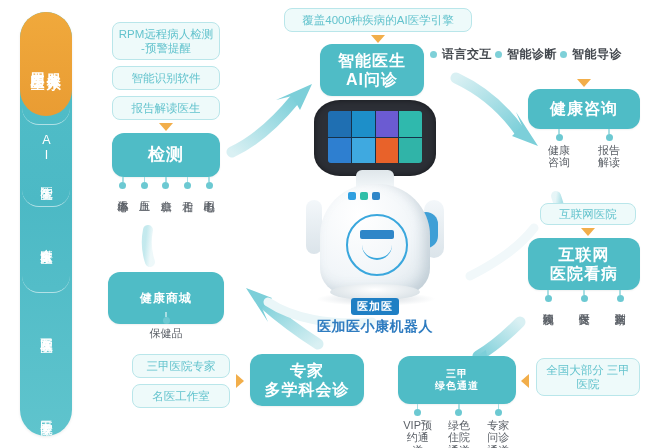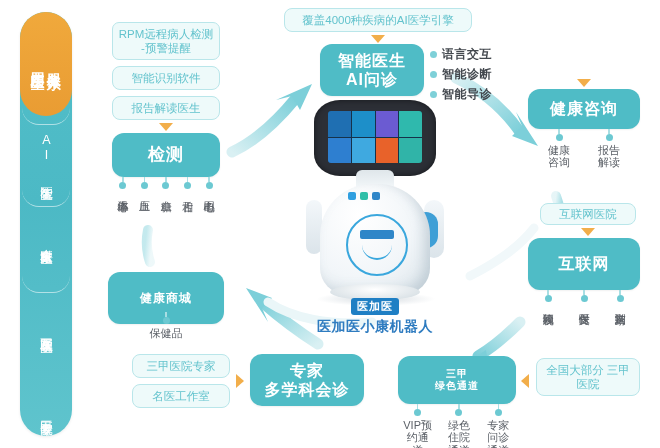--- a/index.html
+++ b/index.html
@@ -74,21 +74,21 @@
     border-top:7px solid transparent;border-bottom:7px solid transparent;
     border-left:8px solid #f2ae4a;
   }
   .tri-left{
     position:absolute;width:0;height:0;
     border-top:7px solid transparent;border-bottom:7px solid transparent;
     border-right:8px solid #f2ae4a;
   }
 
   
-  .bullets{position:absolute;display:flex;flex-direction:column;gap:3px;}
+  .bullets{position:absolute;display:flex;gap:3px;}
   .bullets .row{display:flex;align-items:center;gap:5px;}
   .bullets .bdot{width:7px;height:7px;border-radius:50%;background:#7ed0d8;flex:0 0 auto;}
   .bullets .btxt{color:#43484e;font-size:12px;font-weight:bold;letter-spacing:.5px;}
 
   
   .robot{position:absolute;left:300px;top:100px;width:150px;height:200px;}
   .r-head{
     position:absolute;left:14px;top:0;width:122px;height:76px;
     background:#2c2f36;border-radius:26px/22px;
     box-shadow:inset 0 0 6px rgba(0,0,0,.5);
@@ -236,21 +236,21 @@
       <span class="vtext">全科家庭医生</span>
     </div>
     <div class="sb-seg" style="top:274px;height:88px">
       <span class="vtext">互联网医院医生</span>
     </div>
     <div class="sb-seg" style="top:362px;height:76px">
       <span class="vtext">三甲医院专家</span>
     </div>
   </div>
 
-  <div class="chip" style="left:112px;top:22px;width:108px;height:38px;border-radius:7px;">
+  <div class="chip" style="left:112px;top:22px;width:108px;height:38px;">
     <span>RPM远程病人检测 -预警提醒</span>
   </div>
   <div class="chip" style="left:112px;top:96px;width:108px;height:24px;">
     <span>报告解读医生</span>
   </div>
   <div class="chip" style="left:112px;top:66px;width:108px;height:24px;">
     <span>智能识别软件</span>
   </div>
   <div class="tri-down" style="left:159px;top:123px;"></div>
 
@@ -330,20 +330,21 @@
     </div>
   </div>
 
   <div class="chip" style="left:540px;top:203px;width:96px;height:22px;">
     <span>互联网医院</span>
   </div>
   <div class="tri-down" style="left:581px;top:228px;"></div>
 
   <div class="node" style="left:528px;top:238px;width:112px;height:52px;font-size:16px;flex-direction:column;">
     <span>互联网</span>
+    <span>医院看病</span>
   </div>
 
   <div class="subs" style="left:530px;top:290px;width:108px;justify-content:space-around;">
     <div class="sub">
       <div class="stem" style="height:5px"></div>
       <div class="dot"></div>
       <div class="lbl vert">视频问诊</div>
     </div>
     <div class="sub">
       <div class="stem" style="height:5px"></div>

